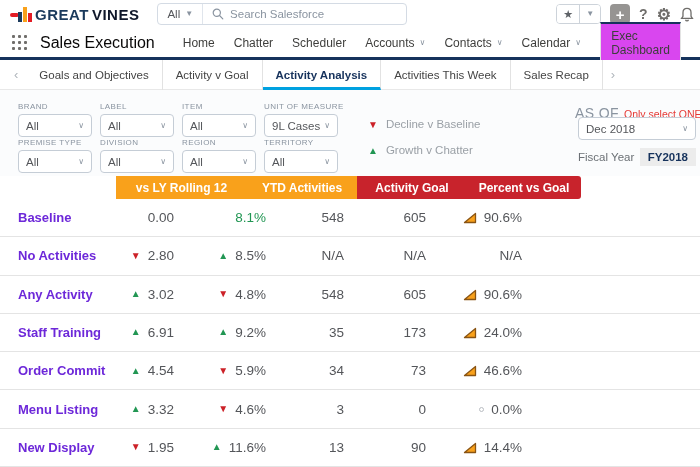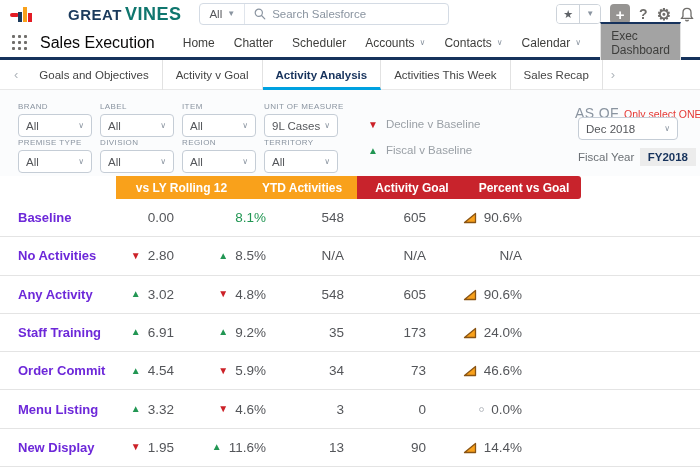--- a/index.html
+++ b/index.html
@@ -8,22 +8,22 @@
   body { display:flex; flex-direction:column; }
 
   
   .gheader { height:28px; flex:0 0 28px; display:flex; align-items:center; padding:0 10px; background:#fff; }
   .logo { display:flex; align-items:center; gap:3px; }
   .logo-icon { position:relative; width:22px; height:17px; }
   .logo-icon .pill { position:absolute; left:0; top:7px; width:9px; height:4px; background:#e31c25; border-radius:2px; }
   .logo-icon .b1 { position:absolute; left:8px; bottom:1px; width:4px; height:10px; background:#1b3a5c; }
   .logo-icon .b2 { position:absolute; left:13px; bottom:1px; width:4px; height:15px; background:#f9a11b; }
   .logo-icon .b3 { position:absolute; left:18px; bottom:1px; width:4px; height:9px; background:#e31c25; }
-  .logo-great { font-weight:bold; font-size:15px; letter-spacing:.5px; color:#1b3a5c;margin-left:33px; }
-  .logo-vines { font-weight:bold; font-size:18px; letter-spacing:.5px; color:#0f766e; }
+  .logo-great { font-weight:bold; font-size:15px; letter-spacing:.5px; color:#1b3a5c; }
+  .logo-vines { font-weight:bold; font-size:15px; letter-spacing:.5px; color:#0f172a; }
   .searchbox { margin-left:18px; width:250px; height:22px; border:1px solid #d4dbe4; border-radius:4px;
     display:flex; align-items:center; overflow:hidden; background:#fff; }
   .scope { display:flex; align-items:center; gap:5px; padding:0 9px; height:100%; border-right:1px solid #e0e5ec;
     font-size:11.5px; color:#54565a; cursor:pointer; }
   .chev { font-size:8px; color:#8a94a0; line-height:1; }
   .mag { margin:0 6px 0 9px; flex:0 0 auto; display:flex; }
   .searchbox input { border:0; outline:0; flex:1; font-size:11.5px; color:#54565a; font-family:inherit; }
   .searchbox input::placeholder { color:#8a94a0; }
   .hactions { margin-left:auto; display:flex; align-items:center; gap:9px; }
   .favgroup { display:flex; border:1px solid #cdd3da; border-radius:4px; overflow:hidden; height:20px; }
@@ -37,21 +37,21 @@
   .bell { margin-right:-4px; }
 
   
   .appnav { height:32px; flex:0 0 32px; display:flex; align-items:center; padding:0 12px;
     border-bottom:3px solid #16325c; background:#fff; }
   .waffle { display:grid; grid-template-columns:repeat(3,4px); grid-template-rows:repeat(3,4px); gap:2px; cursor:pointer; margin-right:12px; }
   .waffle i { width:3px; height:3px; border-radius:1px; background:#706e6b; }
   .appname { font-size:16px; color:#080707; margin-right:28px; white-space:nowrap; }
   .navitems { display:flex; align-items:center; gap:19px; font-size:12px; color:#3e3e3c; }
   .navitem { display:flex; align-items:center; gap:5px; cursor:pointer; white-space:nowrap; }
-  .navtab-active { background:#a3a3a3; border:1px solid #e3e3e3; border-top:2px solid #16325c;
+  .navtab-active { background:#d946ef; border:1px solid #e3e3e3; border-top:2px solid #16325c;
     padding:5px 10px 6px; cursor:pointer; }
   .more { font-style:italic; display:flex; align-items:center; gap:3px; cursor:pointer; }
   .bluedot { width:4px; height:4px; border-radius:50%; background:#00a1e0; align-self:flex-start; margin-top:2px; }
 
   
   .tabbar { height:30px; flex:0 0 30px; display:flex; align-items:center; border-bottom:1px solid #e8e8e8;
     background:#fff; padding:0 6px; }
   .tscroll { color:#b0b6bc; font-size:13px; padding:0 8px; cursor:pointer; }
   .tab { font-size:11.5px; color:#444; padding:0 13px; height:30px; display:flex; align-items:center;
     border-right:1px solid #e2e2e2; cursor:pointer; white-space:nowrap; }
@@ -64,21 +64,21 @@
   .flabel { font-size:8px; letter-spacing:.4px; color:#8a94a0; margin-bottom:3px; white-space:nowrap; }
   .fselect { height:23px; border:1px solid #c5cdd6; border-radius:4px; background:#fff; display:flex;
     align-items:center; padding:0 7px; font-size:11.5px; color:#54565a; cursor:pointer; }
   .fselect .chev { margin-left:auto; }
   .legend-item { position:absolute; display:flex; align-items:center; gap:8px; font-size:11.5px; color:#9aa0a6; }
   .tri-down { color:#cc2128; font-size:10px; }
   .tri-up { color:#219653; font-size:10px; }
   .asof-line { position:absolute; left:575px; top:15px; display:flex; align-items:baseline; gap:5px; white-space:nowrap; }
   .asof-lab { font-size:14px; letter-spacing:.4px; color:#8a94a0; }
   .asof-warn { font-size:10.5px; color:#e53935; }
-  .asof-select { position:absolute; left:578px; top:27px; width:100px; }
+  .asof-select { position:absolute; left:578px; top:27px; width:118px; }
   .fiscal-line { position:absolute; left:578px; top:58px; width:118px; display:flex; align-items:center; justify-content:space-between; }
   .fiscal-lab { font-size:11.5px; color:#6b7075; }
   .fiscal-val { background:#ececec; color:#16325c; font-weight:bold; font-size:11.5px; padding:3px 8px; }
 
   
   .thead { flex:0 0 23px; display:grid; grid-template-columns:116px 131px 110px 110px 114px 114px; }
   .hcell { display:flex; align-items:center; justify-content:center; color:#fff; font-weight:bold; font-size:12px; white-space:nowrap; }
   .hc-navy { background:#1b3a5c; }
   .hc-orange { background:#f9a11b; }
   .hc-red { background:#c8232c; }
@@ -253,21 +253,21 @@
         <span class="chev">∨</span>
       </div>
   </div>
 
   <div class="legend-item" style="left:368px;top:28px">
     <span class="tri-down">▼</span>
     <span>Decline v Baseline</span>
   </div>
   <div class="legend-item" style="left:368px;top:54px">
     <span class="tri-up">▲</span>
-    <span>Fiscal v Baseline</span>
+    <span>Growth v Chatter</span>
   </div>
 
   <div class="asof-line">
     <span class="asof-lab">AS OF</span>
     <span class="asof-warn">Only select ONE month</span>
   </div>
   <div class="fselect asof-select">
     <span>Dec 2018</span>
       <span class="chev">∨</span>
   </div>

